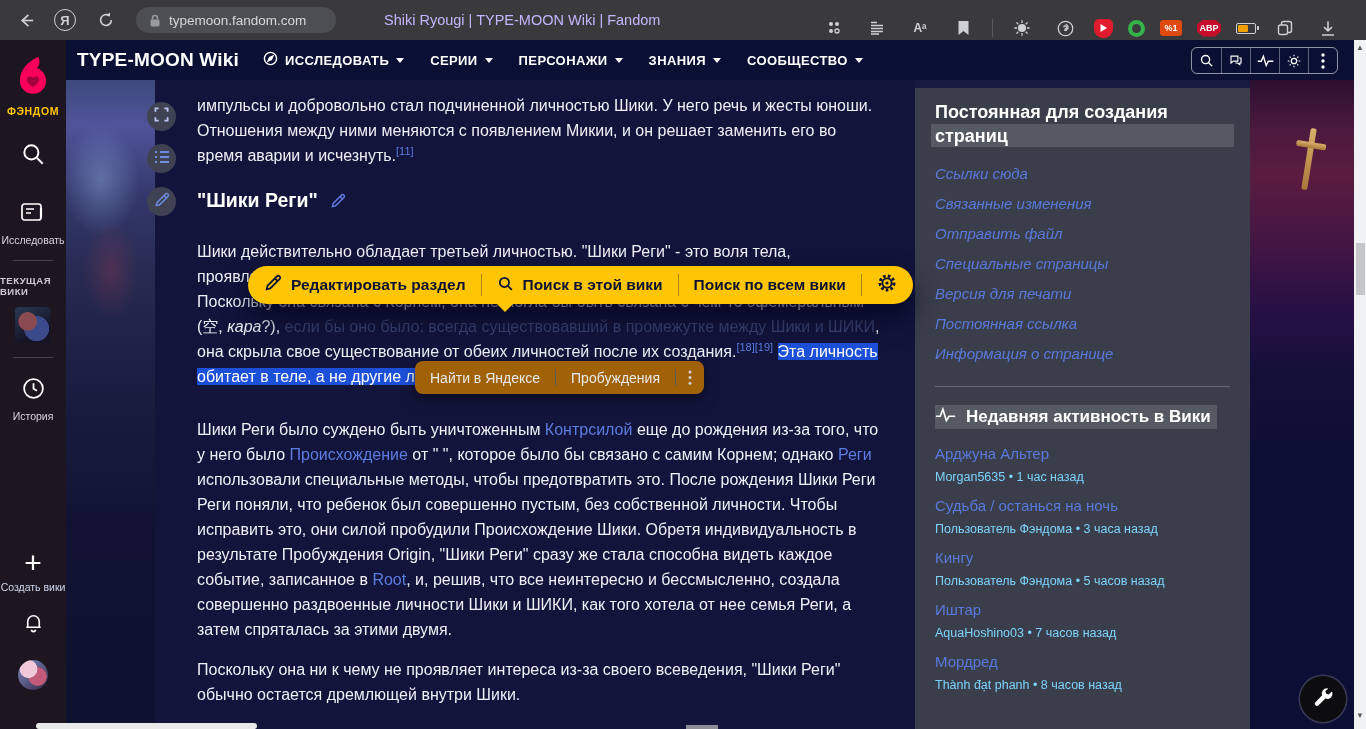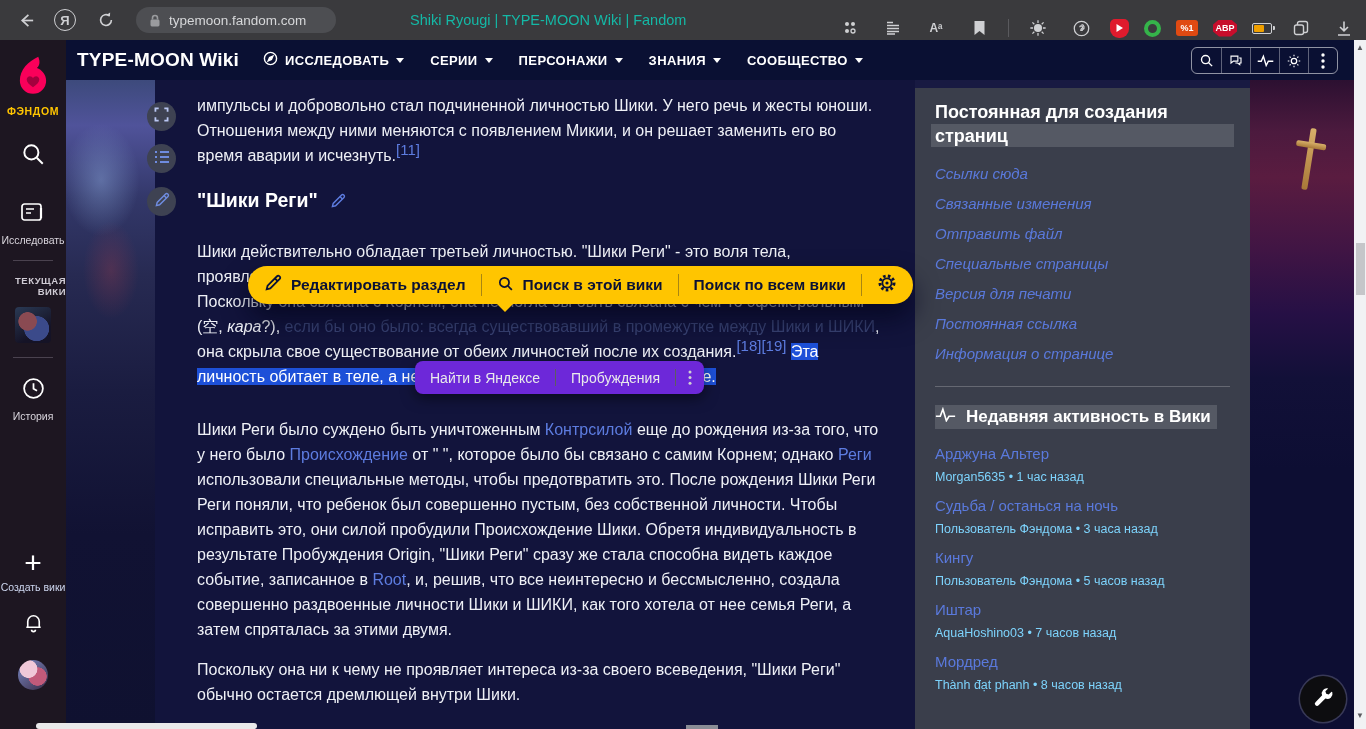--- a/index.html
+++ b/index.html
@@ -8,38 +8,38 @@
 
   
   .browser-bar{position:absolute;left:0;top:0;width:1366px;height:40px;background:#3a3a3d;display:flex;align-items:center;z-index:40;}
   .bicon{display:flex;align-items:center;justify-content:center;width:28px;height:28px;color:#cfd0d3;flex:0 0 auto;}
   .bicon svg{display:block;}
   .nav-back{margin-left:12px;}
   .ya-logo{margin-left:14px;width:22px;height:22px;border:1.6px solid #cfd0d3;border-radius:50%;color:#cfd0d3;font-size:13px;font-weight:bold;display:flex;align-items:center;justify-content:center;}
   .nav-refresh{margin-left:16px;}
   .url-pill{margin-left:16px;width:200px;height:26px;background:#4d4e52;border-radius:14px;display:flex;align-items:center;padding:0 12px;gap:7px;}
   .url-text{color:#d6d7d9;font-size:13.5px;white-space:nowrap;}
-  .tab-title{color:#14b8a6;font-size:14.5px;margin-left:74px;white-space:nowrap;}
-  .bar-right{position:absolute;right:8px;top:0;height:56px;display:flex;align-items:center;gap:15px;}
+  .tab-title{color:#c4b5fd;font-size:14.5px;margin-left:48px;white-space:nowrap;}
+  .bar-right{position:absolute;right:24px;top:0;height:56px;display:flex;align-items:center;gap:15px;}
   .sep-v{width:1px;height:18px;background:#5a5a5e;}
   .badge{width:22px;height:16px;border-radius:3px;color:#fff;font-size:9px;font-weight:bold;display:flex;align-items:center;justify-content:center;}
   .badge-orange{background:#e04a12;}
   .badge-abp{background:#c70d2c;border-radius:4px;width:24px;height:17px;clip-path:polygon(25% 0,75% 0,100% 30%,100% 70%,75% 100%,25% 100%,0 70%,0 30%);}
   .play-shield{width:19px;height:19px;background:#df1b2d;border-radius:5px 5px 9px 9px;display:flex;align-items:center;justify-content:center;}
   .ring-green{width:17px;height:17px;border:4.5px solid #35b34a;border-radius:50%;}
   .battery{width:20px;height:11px;border:1.5px solid #cfd0d3;border-radius:2px;position:relative;padding:1px;}
   .battery::after{content:"";position:absolute;right:-4px;top:2.5px;width:2.5px;height:4px;background:#cfd0d3;border-radius:0 1px 1px 0;}
   .battery-fill{width:60%;height:100%;background:#f0a000;border-radius:1px;}
 
   
   .global-rail{position:absolute;left:0;top:40px;width:66px;height:689px;background:#1d1621;z-index:30;display:flex;flex-direction:column;align-items:center;color:#e7e4ea;}
   .brand-label{color:#ffc500;font-weight:bold;font-size:10.5px;letter-spacing:.6px;margin-top:5px;}
   .rail-label{font-size:10.5px;color:#d8d4dc;margin-top:5px;text-align:center;line-height:12px;}
   .rail-divider{width:40px;height:1px;background:#4a424f;margin:14px 0;}
-  .rail-caps{font-size:9.5px;font-weight:bold;letter-spacing:.5px;color:#cfcbd4;text-align:right;line-height:11px;}
+  .rail-caps{font-size:9.5px;font-weight:bold;letter-spacing:.5px;color:#cfcbd4;text-align:left;line-height:11px;}
   .wiki-thumb{width:36px;height:36px;border-radius:4px;margin-top:10px;background:radial-gradient(circle at 35% 40%,#8a4a52 0 28%,transparent 30%),radial-gradient(circle at 60% 60%,#3b4a8a 0 40%,transparent 42%),linear-gradient(150deg,#2a3a55,#151326 70%);}
   .user-avatar{width:30px;height:30px;border-radius:50%;background:radial-gradient(circle at 35% 30%,#f0c8d8 0 30%,transparent 32%),radial-gradient(circle at 65% 55%,#c25a7a 0 35%,transparent 37%),linear-gradient(140deg,#7a8ac5,#3a2a45);}
 
   
   .wiki-header{position:absolute;left:66px;top:40px;width:1300px;height:40px;background:#0a1033;z-index:20;display:flex;align-items:center;color:#fff;}
   .wiki-logo{font-size:19px;font-weight:bold;margin-left:11px;letter-spacing:.2px;white-space:nowrap;}
   .wnav{display:flex;align-items:center;margin-left:24px;gap:26px;}
   .wnav-item{display:flex;align-items:center;gap:7px;font-size:13px;font-weight:bold;letter-spacing:.4px;white-space:nowrap;cursor:pointer;}
   .caret{width:0;height:0;border-left:4.5px solid transparent;border-right:4.5px solid transparent;border-top:5px solid #fff;}
   .header-actions{position:absolute;right:28px;top:7px;height:27px;display:flex;border:1px solid rgba(255,255,255,.55);border-radius:6px;overflow:hidden;}
@@ -62,37 +62,37 @@
   .article p{margin:0;font-size:16px;line-height:25px;}
   .p1{margin-top:3px !important;}
   .p2{margin-top:27px !important;}
   .p3{margin-top:28px !important;}
   .p4{margin-top:15px !important;}
   .h-sec{display:flex;align-items:center;gap:12px;margin-top:21px;font-size:19.5px;font-weight:bold;color:#fff;}
   .seg-link{color:#5d7ce0;cursor:pointer;}
   .seg-hl{background:#1d50d8;color:#fff;}
   .seg-it{font-style:italic;}
   .seg-dim{color:#3a4474;}
-  sup.seg-ref{color:#5d7ce0;font-size:15px;line-height:0;cursor:pointer;margin-top:19px;}
+  sup.seg-ref{color:#5d7ce0;font-size:11px;line-height:0;cursor:pointer;margin-top:19px;}
   .edit-pencil{display:inline-flex;color:#5d7ce0;cursor:pointer;}
 
   
   .floater{position:absolute;width:29px;height:29px;border-radius:50%;background:#3e4252;display:flex;align-items:center;justify-content:center;z-index:8;cursor:pointer;}
   .f1{left:147px;top:102px;color:#b9c6f2;}
   .f2{left:147px;top:144px;color:#6f8ce0;}
   .f3{left:147px;top:187px;color:#6f8ce0;}
 
   
   .sel-toolbar{position:absolute;left:248px;top:266px;height:38px;background:#ffc500;border-radius:19px;display:inline-flex;align-items:center;padding:0 16px;z-index:12;color:#0a1135;box-shadow:0 14px 26px rgba(4,6,30,.75);}
   .sel-toolbar::after{content:"";position:absolute;left:248px;bottom:-8px;width:0;height:0;border-left:9px solid transparent;border-right:9px solid transparent;border-top:9px solid #ffc500;}
   .st-item{display:flex;align-items:center;gap:9px;font-size:15.5px;font-weight:bold;white-space:nowrap;cursor:pointer;}
   .st-div{width:1px;height:22px;background:rgba(10,17,53,.35);margin:0 15px;}
 
   
-  .ctx-menu{position:absolute;left:415px;top:361px;height:33px;background:#6d28d9;border-radius:8px;display:inline-flex;align-items:center;z-index:12;box-shadow:0 4px 14px rgba(0,0,0,.5);color:#e9eaeb;font-size:14px;}
+  .ctx-menu{position:absolute;left:415px;top:361px;height:33px;background:#a16207;border-radius:8px;display:inline-flex;align-items:center;z-index:12;box-shadow:0 4px 14px rgba(0,0,0,.5);color:#e9eaeb;font-size:14px;}
   .ctx-item{padding:0 15px;white-space:nowrap;cursor:pointer;}
   .ctx-div{width:1px;height:17px;background:#5c5d60;}
   .ctx-kebab{padding:0 12px;color:#cfd0d3;cursor:pointer;display:flex;}
 
   
   .right-rail{position:absolute;left:915px;top:88px;width:335px;height:641px;background:#3a3e4b;z-index:5;color:#fff;}
   .rr-inner{padding:12px 20px 0 20px;position:relative;}
   .rr-h{font-size:18px;font-weight:bold;line-height:24px;position:relative;z-index:1;}
   .rr-hbar{position:absolute;left:16px;top:36px;width:303px;height:23px;background:rgba(255,255,255,.14);z-index:0;}
   .rr-links{margin-top:17px;display:flex;flex-direction:column;gap:13px;font-style:italic;}

